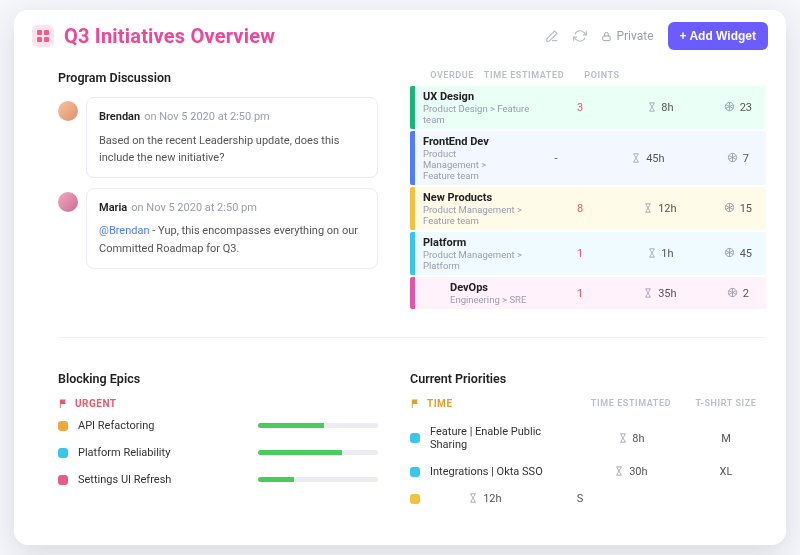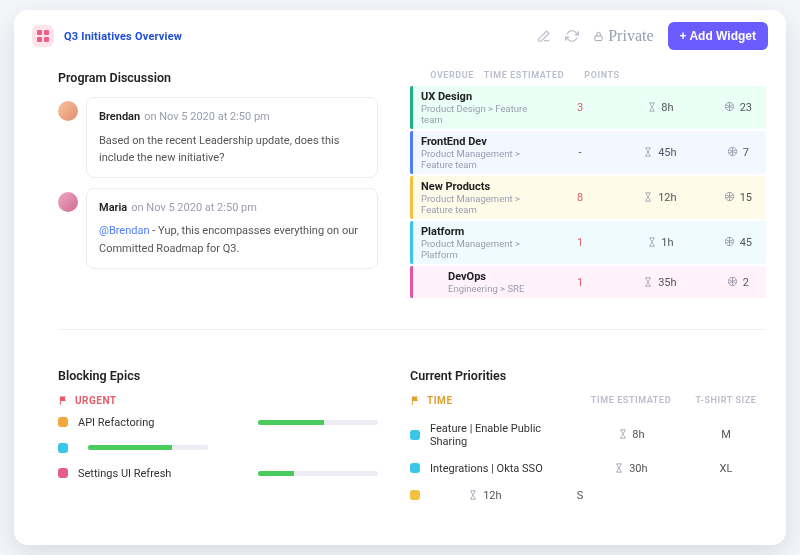--- a/index.html
+++ b/index.html
@@ -28,24 +28,24 @@
     padding: 12px 18px 6px 18px;
   }
   .logo-sq {
     width: 22px; height: 22px;
     border-radius: 6px;
     background: #ffe4ec;
     display: flex; align-items: center; justify-content: center;
     margin-right: 10px;
   }
   .logo-sq svg { display:block; }
-  .title { font-size: 11px; font-weight: 700; color: #1d4ed8; letter-spacing:.2px; }
+  .title { font-size: 20px; font-weight: 700; color: #ec4899; letter-spacing:.2px; }
   .header-spacer { flex: 1; }
   .hicon { color: #b9bccc; margin-right: 14px; display:flex; align-items:center; }
-  .hlabel { color: #9a9db0; font-size: 16px; margin-right: 14px; display:flex; align-items:center;font-family:Liberation Serif, serif; }
+  .hlabel { color: #9a9db0; font-size: 12px; margin-right: 14px; display:flex; align-items:center; }
   .hlabel svg { margin-right: 4px; }
   .btn-primary {
     background: #6b5cff;
     color: #fff;
     border: none;
     font-size: 12px;
     font-weight: 600;
     padding: 7px 12px;
     border-radius: 6px;
     cursor: pointer;
@@ -96,21 +96,21 @@
   .ai-head {
     display:flex; font-size:9px; letter-spacing:.6px; color:#b9bccc;
     font-weight:600; padding: 0 0 6px 4px;
   }
   .ai-head .c-name { flex:1; }
   .ai-head .c-od { width:60px; text-align:right;}
   .ai-head .c-te { width:100px; text-align:center;}
   .ai-head .c-pt { width:56px; text-align:center;}
   .ai-row {
     display:flex; align-items:center;
-    border-left: 3px solid #15803d;
+    border-left: 5px solid #15803d;
     padding: 4px 0 4px 8px;
     margin-bottom: 2px;
     border-radius: 2px;
   }
   .ai-row .nm { flex:1; }
   .ai-row .nm .ttl { font-size:11px; font-weight:700; color:#222; }
   .ai-row .nm .sub { font-size:9.5px; color:#9a9db0; }
   .ai-row .od { width:60px; text-align:center; font-size:11px; }
   .ai-row .te { width:100px; text-align:center; font-size:11px; color:#555; }
   .ai-row .pt { width:56px; text-align:center; font-size:11px; color:#555; }
@@ -210,21 +210,21 @@
             </div>
   <div class="od" style="color:#e65c6d">3</div>
   <div class="te"><svg width="10" height="10" viewBox="0 0 24 24" fill="none" stroke="#9a9db0" stroke-width="2">
                 <path d="M6 2h12M6 22h12M7 2c0 5 5 7 5 10s-5 5-5 10M17 2c0 5-5 7-5 10s5 5 5 10"></path>
               </svg> 8h</div>
   <div class="pt"><svg width="11" height="11" viewBox="0 0 24 24" fill="none" stroke="#9a9db0" stroke-width="2">
                 <circle cx="12" cy="12" r="9"></circle>
                 <path d="M12 3v18M4 8l16 8M4 16l16-8"></path>
               </svg> 23</div>
           </div>
-          <div class="ai-row" style="border-left-color: rgb(79, 125, 255); background: rgb(243, 247, 255);">
+          <div class="ai-row" style="border-left-color: rgb(79, 125, 255); background: rgb(243, 247, 255); gap: 12px;">
             <div class="nm">
               <div class="ttl">FrontEnd Dev</div>
               <div class="sub">Product Management &gt; Feature team</div>
             </div>
   <div class="od" style="color:#555">-</div>
   <div class="te"><svg width="10" height="10" viewBox="0 0 24 24" fill="none" stroke="#9a9db0" stroke-width="2">
                 <path d="M6 2h12M6 22h12M7 2c0 5 5 7 5 10s-5 5-5 10M17 2c0 5-5 7-5 10s5 5 5 10"></path>
               </svg> 45h</div>
   <div class="pt"><svg width="11" height="11" viewBox="0 0 24 24" fill="none" stroke="#9a9db0" stroke-width="2">
                 <circle cx="12" cy="12" r="9"></circle>
@@ -289,20 +289,21 @@
       <div id="be-list">
           <div class="be-row">
             <span class="sq" style="background:#f2a83e"></span>
   <span class="be-name">API Refactoring</span>
   <div class="progress">
               <div style="width:55%"></div>
             </div>
           </div>
           <div class="be-row">
             <span class="sq" style="background:#39c6e8"></span>
+  <span class="be-name">Platform Reliability</span>
   <div class="progress">
               <div style="width:70%"></div>
             </div>
           </div>
           <div class="be-row">
             <span class="sq" style="background:#e65c8a"></span>
   <span class="be-name">Settings UI Refresh</span>
   <div class="progress">
               <div style="width:30%"></div>
             </div>

